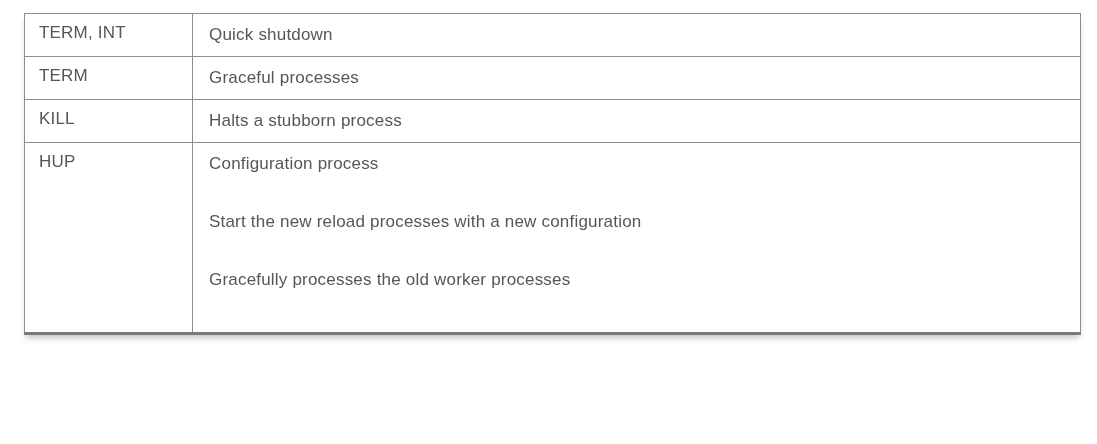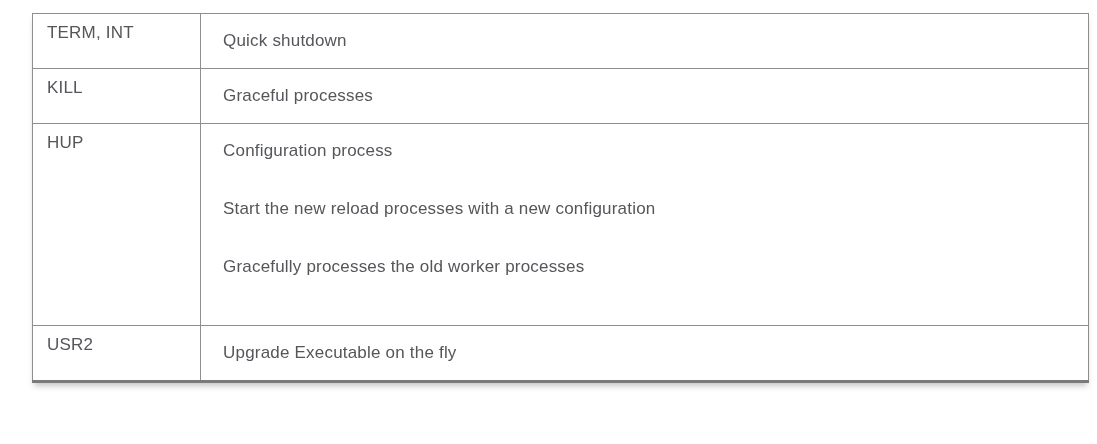--- a/index.html
+++ b/index.html
@@ -16,21 +16,21 @@
   }
   body {
     position: relative;
     width: 1097px;
     height: 444px;
     font-family: "Liberation Sans", sans-serif;
     overflow: hidden;
   }
   table.signal-table {
     position: absolute;
-    left: 32px;
+    left: 24px;
     top: 13px;
     width: 1057px;
     border-collapse: collapse;
     color: var(--text, #54565a);
     font-size: 17px;
     border-bottom: 3px solid var(--border-bottom, #7a7a7a);
     box-shadow: 0 5px 6px -2px rgba(90, 90, 90, 0.35);
   }
   table.signal-table td {
     border: 1.5px solid var(--border, #8e8e8e);
@@ -38,54 +38,54 @@
     padding: 8px 14px 9px 14px;
     line-height: 21px;
     letter-spacing: 0.2px;
   }
   td.signal-cell {
     width: 168px;
     padding-left: 15px;
     white-space: nowrap;
   }
   td.description-cell p {
-    margin: 8px;
+    margin: 2px;
   }
   td.description-cell p + p {
     margin-top: 37px;
   }
   tr.multi td.description-cell {
     padding-bottom: 40px;
   }
 </style>
 </head>
 <body>
 
 <table class="signal-table">
   <tbody>
       <tr>
         <td class="signal-cell">TERM, INT</td>
         <td class="description-cell">
           <p>Quick shutdown</p>
         </td>
       </tr>
       <tr>
+        <td class="signal-cell">TERM</td>
+        <td class="description-cell">
+          <p>Graceful processes</p>
+        </td>
+      </tr>
+      <tr>
         <td class="signal-cell">KILL</td>
         <td class="description-cell">
-          <p>Graceful processes</p>
+          <p>Halts a stubborn process</p>
         </td>
       </tr>
       <tr class="multi">
         <td class="signal-cell">HUP</td>
         <td class="description-cell">
           <p>Configuration process</p>
           <p>Start the new reload processes with a new configuration</p>
           <p>Gracefully processes the old worker processes</p>
         </td>
       </tr>
-      <tr>
-        <td class="signal-cell">USR2</td>
-        <td class="description-cell">
-          <p>Upgrade Executable on the fly</p>
-        </td>
-      </tr>
     </tbody>
 </table>
 
 </body></html>

